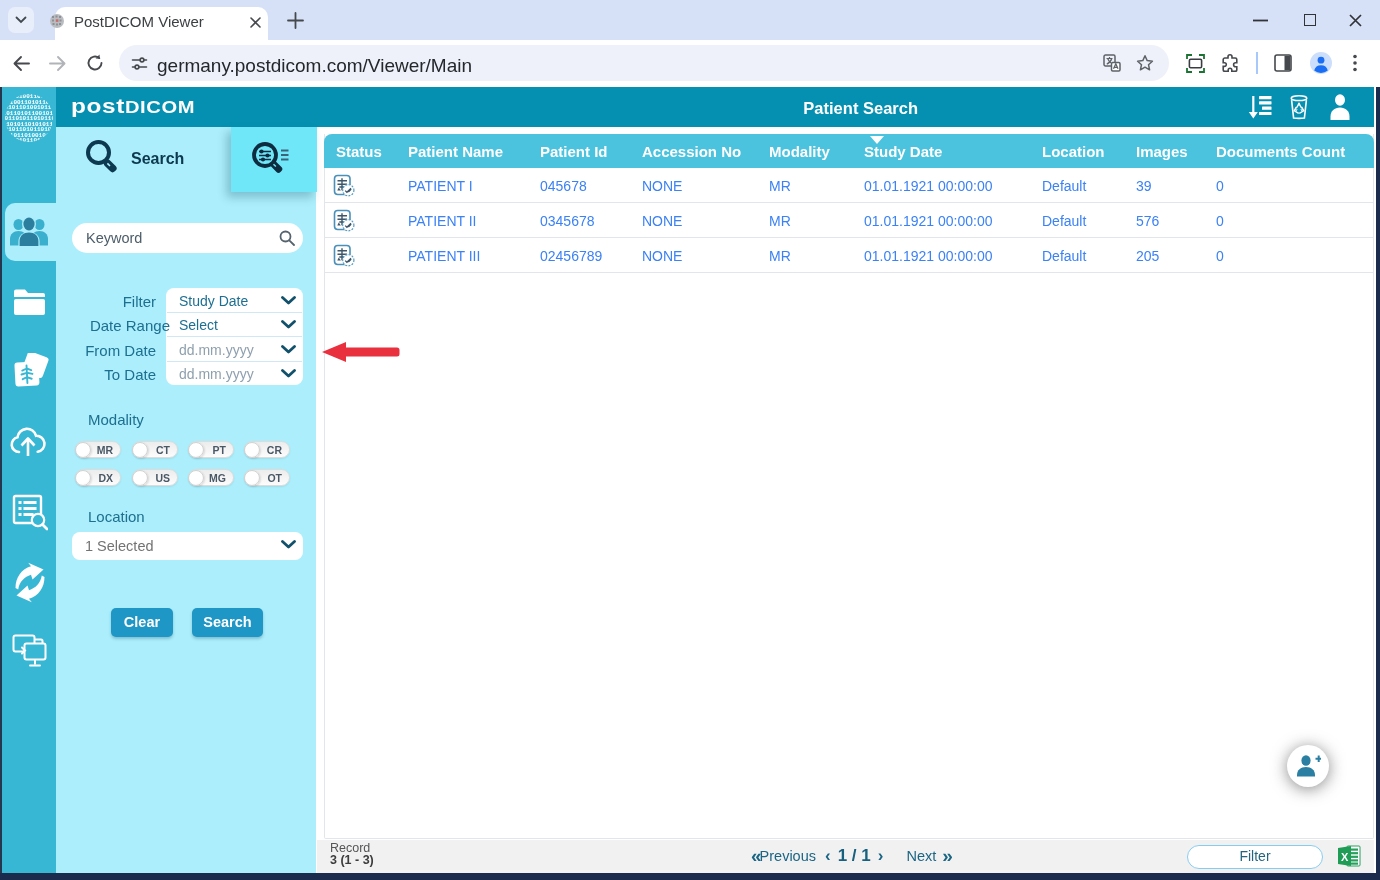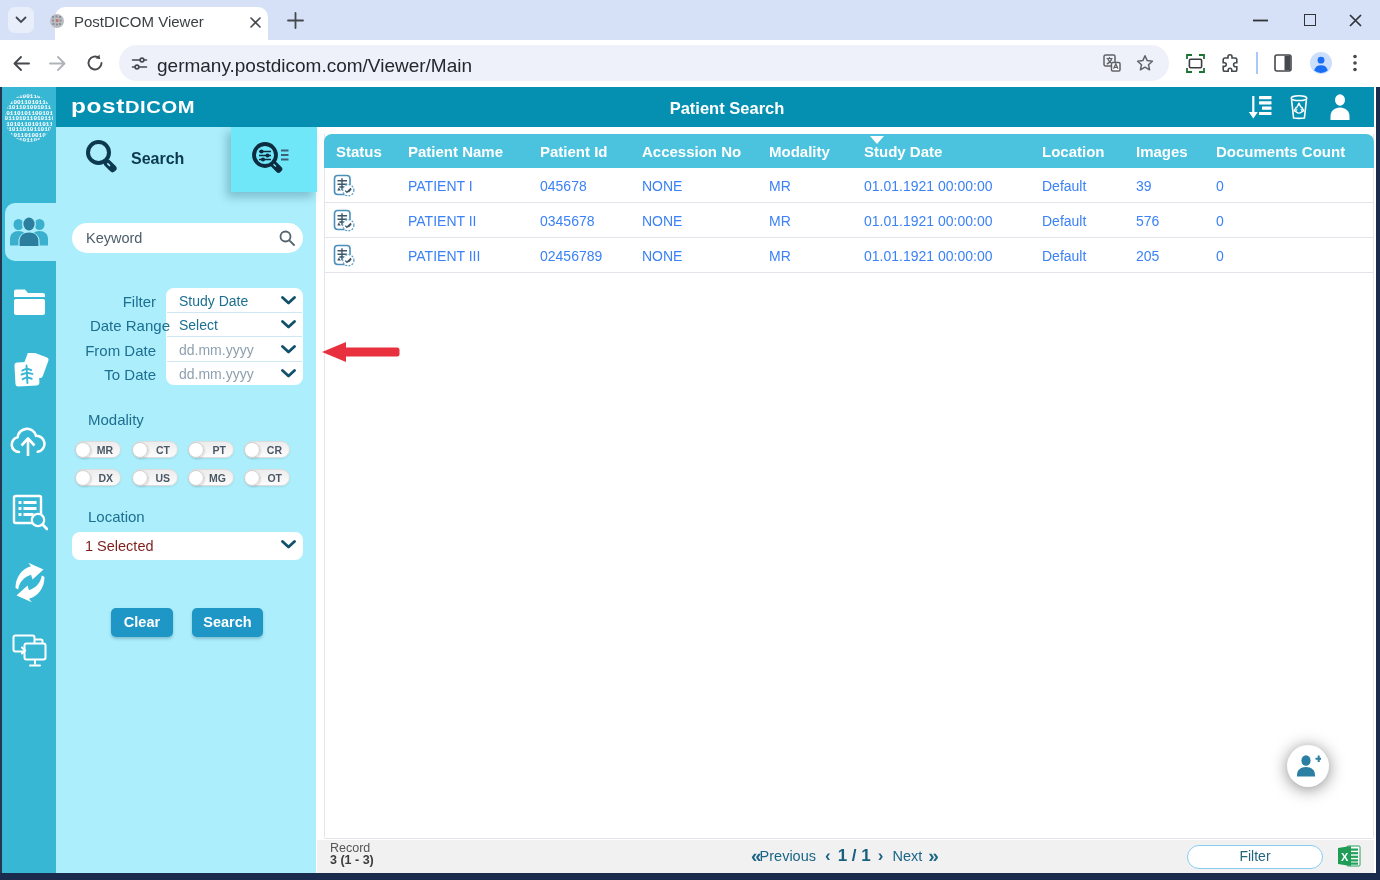--- a/index.html
+++ b/index.html
@@ -119,21 +119,21 @@
 <div class="ab" style="left:0;top:87px;width:1380px;height:793px;background:#fff"></div>
 <div class="ab" style="left:56px;top:87px;width:1318px;height:40px;background:#0590b2"></div>
 <div class="ab" style="left:0;top:87px;width:56px;height:786px;background:#38b7d5"></div>
 <div class="ab" style="left:56px;top:127px;width:260px;height:746px;background:#aceefb"></div>
 
 <div class="ab" style="left:0;top:87px;width:2px;height:793px;background:#25374f"></div>
 <div class="ab" style="left:1376px;top:87px;width:4px;height:793px;background:#1b2b4e"></div>
 <div class="ab" style="left:0;top:873px;width:1380px;height:7px;background:#1b2b4e"></div>
 
 <div class="ab" style="left:71px;top:95px;font-size:20px;font-weight:bold;color:#fff;letter-spacing:0.5px;transform:scaleX(1.22);transform-origin:0 0">post<span style="font-size:16.5px">DICOM</span></div>
-<div class="ab" style="left:560px;top:99px;width:334px;text-align:center;font-size:16.5px;font-weight:bold;color:#fff">Patient Search</div>
+<div class="ab" style="left:584px;top:99px;width:334px;text-align:right;font-size:16.5px;font-weight:bold;color:#fff">Patient Search</div>
 
 <svg class="ab" style="left:1248px;top:95px" width="24" height="24" viewBox="0 0 24 24" fill="#fff">
       <path d="M4.2 1 h2.2 v16 h3.4 l-4.5 6.5 l-4.5 -6.5 h3.4 z"></path>
       <rect x="11" y="1" width="12.5" height="3.2" rx="0.4"></rect>
       <rect x="11" y="6.3" width="12.5" height="3.2" rx="0.4"></rect>
       <rect x="14" y="11.6" width="9.5" height="3.2" rx="0.4"></rect>
       <rect x="11" y="16.9" width="12.5" height="3.2" rx="0.4"></rect>
     </svg>
 
 <svg class="ab" style="left:1290px;top:95px" width="18" height="25" viewBox="0 0 18 25">
@@ -332,21 +332,21 @@
       <span class="kn"></span>
       <span class="tl">MG</span>
     </div>
 <div class="ab tg" style="left:244px;top:469px">
       <span class="kn"></span>
       <span class="tl">OT</span>
     </div>
 
 <div class="ab" style="left:88px;top:508px;font-size:15px;color:#1d6f91">Location</div>
 <div class="ab" style="left:72px;top:532px;width:231px;height:28px;border-radius:8px;background:#fff"></div>
-<div class="ab" style="left:85px;top:538px;font-size:14.5px;color:#7f1d1d">1 Selected</div>
+<div class="ab" style="left:85px;top:538px;font-size:14.5px;color:#737373">1 Selected</div>
 <svg class="ab ch" style="left:281px;top:540px">
       <use href="#chev"></use>
     </svg>
 
 <div class="ab bt" style="left:111px;top:608px;width:62px">Clear</div>
 <div class="ab bt" style="left:192px;top:608px;width:71px">Search</div>
 
 <div class="ab" style="left:324px;top:134px;width:1050px;height:705px;background:#fff;border:1px solid #e2e6ea;border-top:none;border-radius:0 0 2px 2px"></div>
 <div class="ab" style="left:324px;top:134px;width:1050px;height:34px;background:#4cc3de;border-radius:8px 8px 0 0"></div>
 <div class="ab" style="left:324px;top:202px;width:1050px;height:1px;background:#e2e6ea"></div>
@@ -408,21 +408,21 @@
 
 <div class="ab" style="left:317px;top:840px;width:1057px;height:33px;background:#f1f1f2"></div>
 <div class="ab" style="left:330px;top:841px;font-size:12.5px;color:#555">Record</div>
 <div class="ab" style="left:330px;top:853px;font-size:12.5px;font-weight:bold;color:#3c3c3c">3 (1 - 3)</div>
 <div class="ab" style="left:751px;top:843px;height:26px;display:flex;align-items:center;color:#1a6584;font-size:14.5px">
 <span style="font-size:19px;font-weight:bold;letter-spacing:-2px">«</span>
       <span style="margin-left:0">Previous</span>
 <span style="font-size:17px;font-weight:bold;margin-left:9px">‹</span>
 <span style="font-size:17px;font-weight:bold;margin-left:7px;color:#17607e">1 / 1</span>
 <span style="font-size:17px;font-weight:bold;margin-left:7px">›</span>
-<span style="margin-left:9px">Next</span>
+<span style="margin-left:23px">Next</span>
       <span style="font-size:19px;font-weight:bold;margin-left:6px;letter-spacing:-2px">»</span>
 </div>
 <div class="ab" style="left:1187px;top:845px;width:136px;height:24px;border-radius:12px;border:1.5px solid #86cdf1;background:#fff;text-align:center;line-height:21px;font-size:14px;color:#23657e">Filter</div>
 <svg class="ab" style="left:1338px;top:845px" width="23" height="22" viewBox="0 0 23 22">
       <rect x="9" y="1" width="13" height="20" rx="1" fill="#fff" stroke="#26a05c" stroke-width="1"></rect>
       <g fill="#26a05c">
         <rect x="11" y="3.5" width="9" height="2.2"></rect>
         <rect x="11" y="7.1" width="9" height="2.2"></rect>
         <rect x="11" y="10.7" width="9" height="2.2"></rect>
         <rect x="11" y="14.3" width="9" height="2.2"></rect>

